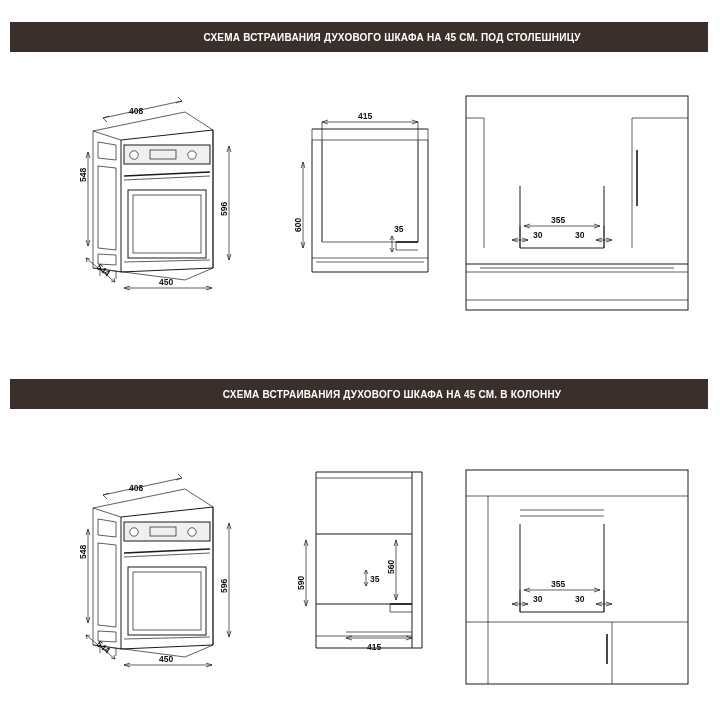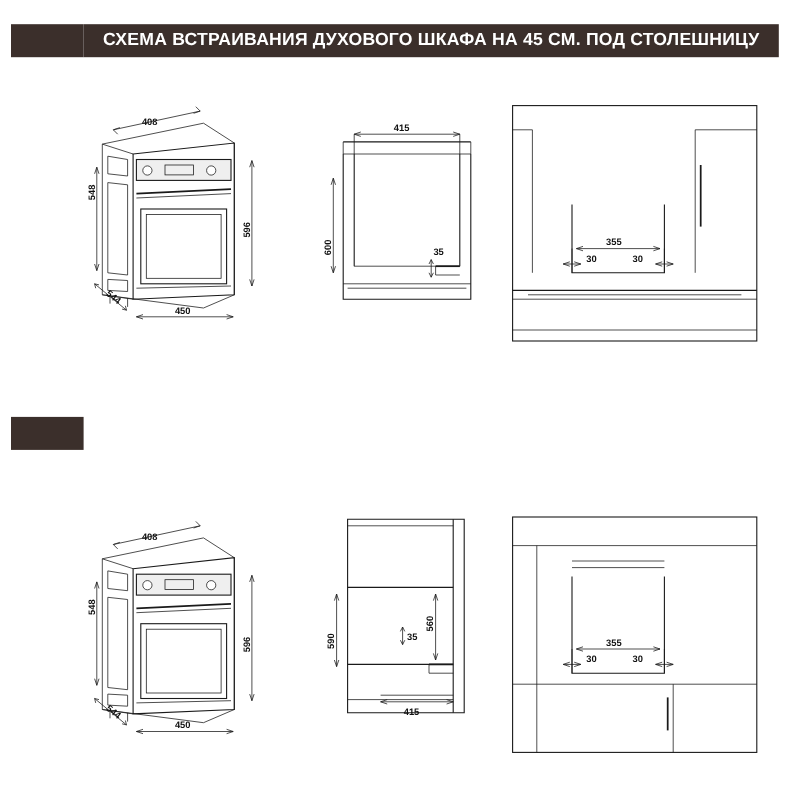--- a/index.html
+++ b/index.html
@@ -24,21 +24,21 @@
   .banner {
     position: absolute;
     left: 76px;
     width: 632px;
     height: 30px;
     background: #3b2f2b;
     color: #ffffff;
     display: flex;
     align-items: center;
     justify-content: center;
-    font-size: 16px;
+    font-size: 10px;
     font-weight: bold;
     letter-spacing: 0.2px;
     text-transform: uppercase;
     box-sizing: border-box;
     padding: 0 8px;
   }
   .banner.b1 { top: 22px; }
   .banner.b2 { top: 379px; }
   .banner-tail {
     position: absolute;
@@ -74,20 +74,21 @@
 </style>
 </head>
 <body>
 
 <div class="page">
 
   <div class="banner-tail t1"></div>
   <div class="banner b1">СХЕМА ВСТРАИВАНИЯ ДУХОВОГО ШКАФА НА 45 СМ. ПОД СТОЛЕШНИЦУ</div>
 
   <div class="banner-tail t2"></div>
+  <div class="banner b2">СХЕМА ВСТРАИВАНИЯ ДУХОВОГО ШКАФА НА 45 СМ. В КОЛОННУ</div>
 
   <svg class="svg-layer" viewBox="0 0 720 720">
 
     <g>
 
       <path class="ln-thin" d="M93 131 L185 112 L213 130 L213 268 L185 280 L93 268 Z"></path>
 
       <path class="ln-med" d="M121 140 L213 130 L213 268 L121 272 Z"></path>
 
       <path class="ln-thin" d="M93 131 L121 140"></path>

